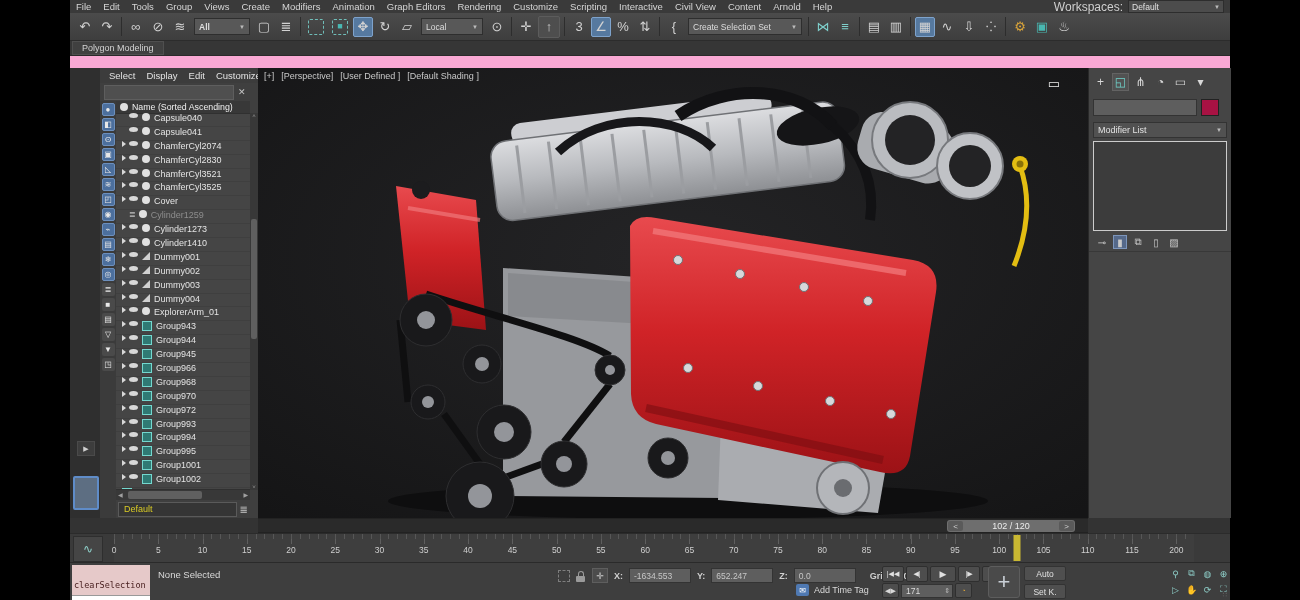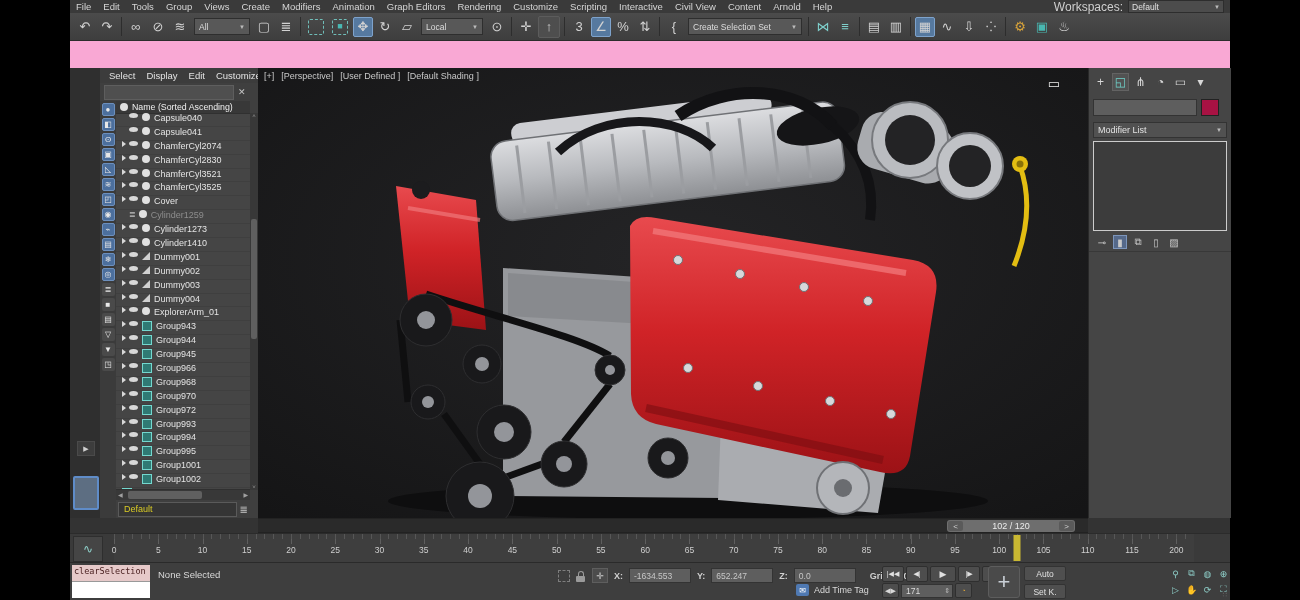--- a/index.html
+++ b/index.html
@@ -132,21 +132,21 @@
   .minor{height:5px;background:repeating-linear-gradient(90deg,#575757 0 1px,transparent 1px 8.85px);}
   .major{height:5px;background:repeating-linear-gradient(90deg,#5e5e5e 0 1px,transparent 1px 44.26px);}
   .labels{position:absolute;left:0;right:0;top:11px;height:12px;}
   .tick-label{position:absolute;transform:translateX(-50%);font-size:8.5px;color:#cfcfcf;}
   .marker{position:absolute;top:1px;width:7px;height:26px;background:#c9b832;transform:translateX(-50%);}
 
   
   .statusbar{position:absolute;left:0;top:562px;width:1160px;height:38px;background:#3e3e3e;border-top:1px solid #2a2a2a;}
   .listener{position:absolute;left:2px;top:2px;width:78px;height:33px;}
   .lst-pink{height:16px;background:#e6c9c9;color:#4a2020;font-family:"DejaVu Sans Mono",monospace;font-size:8.5px;
-    padding:1px 2px;overflow:hidden;white-space:nowrap;box-sizing:border-box;}
+    padding:15px 2px;overflow:hidden;white-space:nowrap;box-sizing:border-box;}
   .lst-white{height:16px;background:#ffffff;border-top:1px solid #999;}
   .prompt{position:absolute;left:88px;top:6px;font-size:9.5px;color:#dadada;}
   .coords{position:absolute;left:488px;top:5px;display:flex;align-items:center;gap:6px;}
   .dashbox{width:10px;height:10px;border:1px dashed #7e7e7e;}
   .lockwrap{position:relative;width:10px;height:12px;}
   .lockbody{position:absolute;bottom:0;width:9px;height:6px;background:#9a9a9a;border-radius:1px;}
   .lockbow{position:absolute;top:1px;left:1.5px;width:4px;height:4px;border:1.5px solid #9a9a9a;border-bottom:none;
     border-radius:3px 3px 0 0;}
   .absrel{width:14px;height:13px;border:1px solid #5e5e5e;background:#4c4c4c;color:#cfcfcf;font-size:9px;
     display:flex;align-items:center;justify-content:center;}
@@ -218,21 +218,21 @@
     </div>
   </div>
 
   <div class="toolbar" id="toolbar">
       <div class="tbi">↶</div>
       <div class="tbi">↷</div>
       <div class="sep"></div>
       <div class="tbi">∞</div>
       <div class="tbi">⊘</div>
       <div class="tbi">≋</div>
-      <div class="tbdd" style="width: 46px;">
+      <div class="tbdd" style="width: 46px; font-weight: bold;">
         <span>All</span>
         <span class="dda">▼</span>
       </div>
       <div class="tbi">▢</div>
       <div class="tbi">≣</div>
       <div class="sep"></div>
       <div class="tbi dash"></div>
       <div class="tbi dash" style="color: rgb(73, 184, 178);">■</div>
       <div class="tbi active">✥</div>
       <div class="tbi">↻</div>
@@ -266,20 +266,23 @@
       <div class="tbi active">▦</div>
       <div class="tbi">∿</div>
       <div class="tbi">⇩</div>
       <div class="tbi">⁘</div>
       <div class="sep"></div>
       <div class="tbi" style="color: rgb(216, 163, 58);">⚙</div>
       <div class="tbi" style="color: rgb(73, 184, 178);">▣</div>
       <div class="tbi" style="color: rgb(216, 216, 216);">♨</div>
     </div>
 
+  <div class="ribbonsub">
+    <span class="subtab">Polygon Modeling</span>
+  </div>
 
   <div class="main">
 
     <div class="leftstrip">
       <div class="ls-arrow">▶</div>
       <div class="ls-tab"></div>
     </div>
 
     <div class="explorer">
       <div class="exp-menus">

